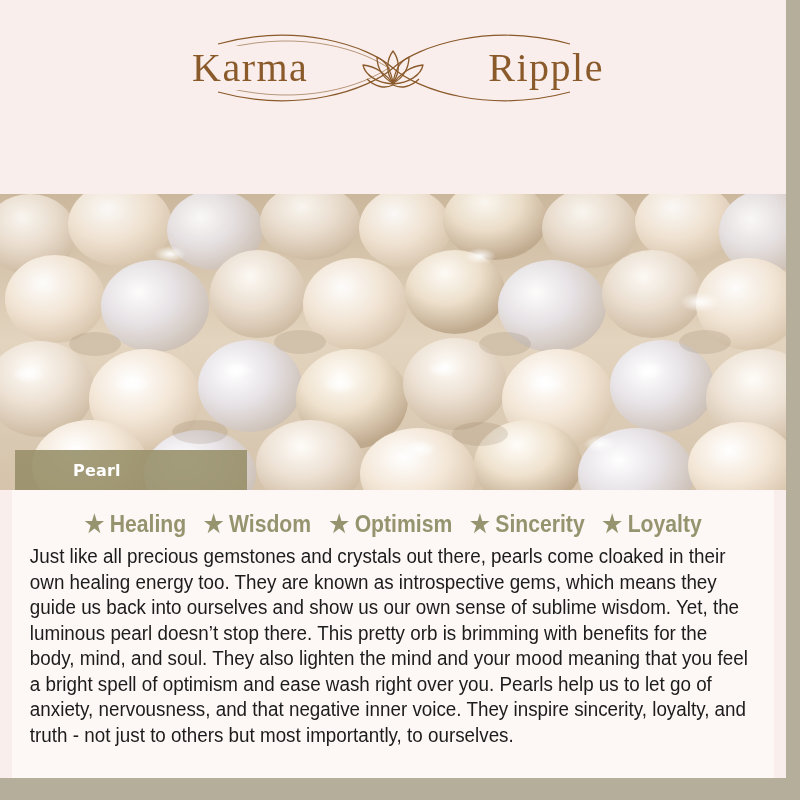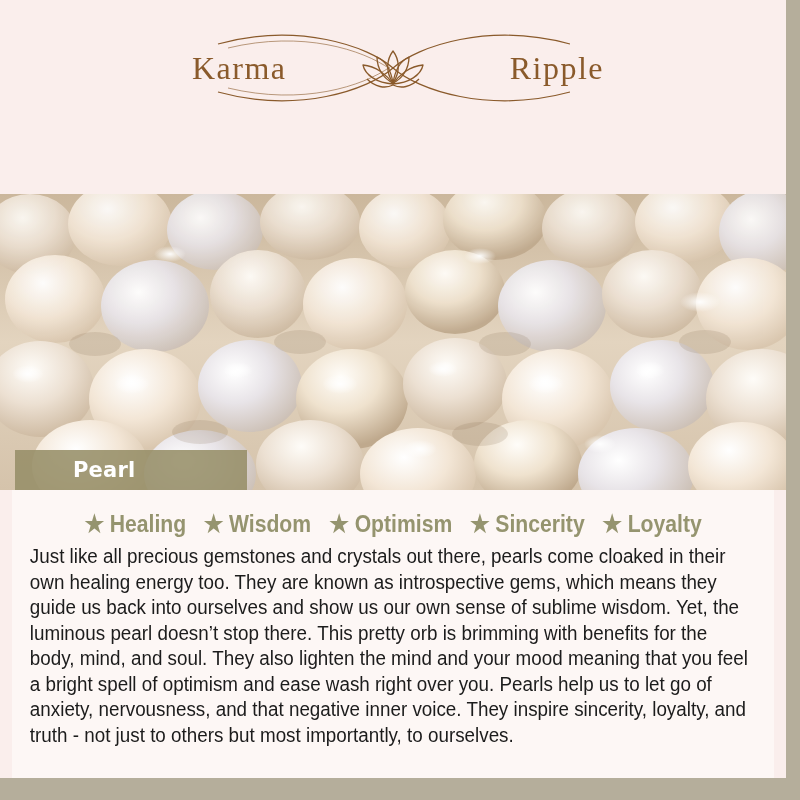--- a/index.html
+++ b/index.html
@@ -30,21 +30,21 @@
     position:absolute; left:50%; top:28px; transform:translateX(-50%);
     width:470px; height:80px;
   }
   #logo-swoosh { position:absolute; left:0; top:0; width:470px; height:80px; }
   #logo-text {
     position:absolute; left:0; top:0; width:470px; height:80px;
     display:flex; align-items:center; justify-content:space-between;
   }
   .logo-word {
     font-family:"Liberation Serif", serif;
-    font-size:32px;
+    font-size:40px;
     color:#8a5a2b;
     letter-spacing:1.5px;
     line-height:1;
     background:#faeeec;
     padding:2px 6px;
   }
   .logo-word.left { margin-left:28px; }
   .logo-word.right { margin-right:18px; }
   #lotus-icon {
     position:absolute; left:50%; top:50%;
@@ -82,21 +82,21 @@
   #pearl-label {
     position:absolute; left:15px; top:450px;
     width:232px; height:40px;
     background:rgba(150,142,104,0.88);
     display:flex; align-items:center;
     z-index:6;
   }
   #pearl-label-text {
     font-family:"DejaVu Sans", sans-serif;
     font-weight:bold;
-    font-size:21px;
+    font-size:16px;
     color:#ffffff;
     margin-left:58px;
     letter-spacing:0.2px;
   }
 
   
   #text-panel {
     position:absolute; left:12px; top:490px;
     width:762px; height:288px;
     background:#fdf7f5;

